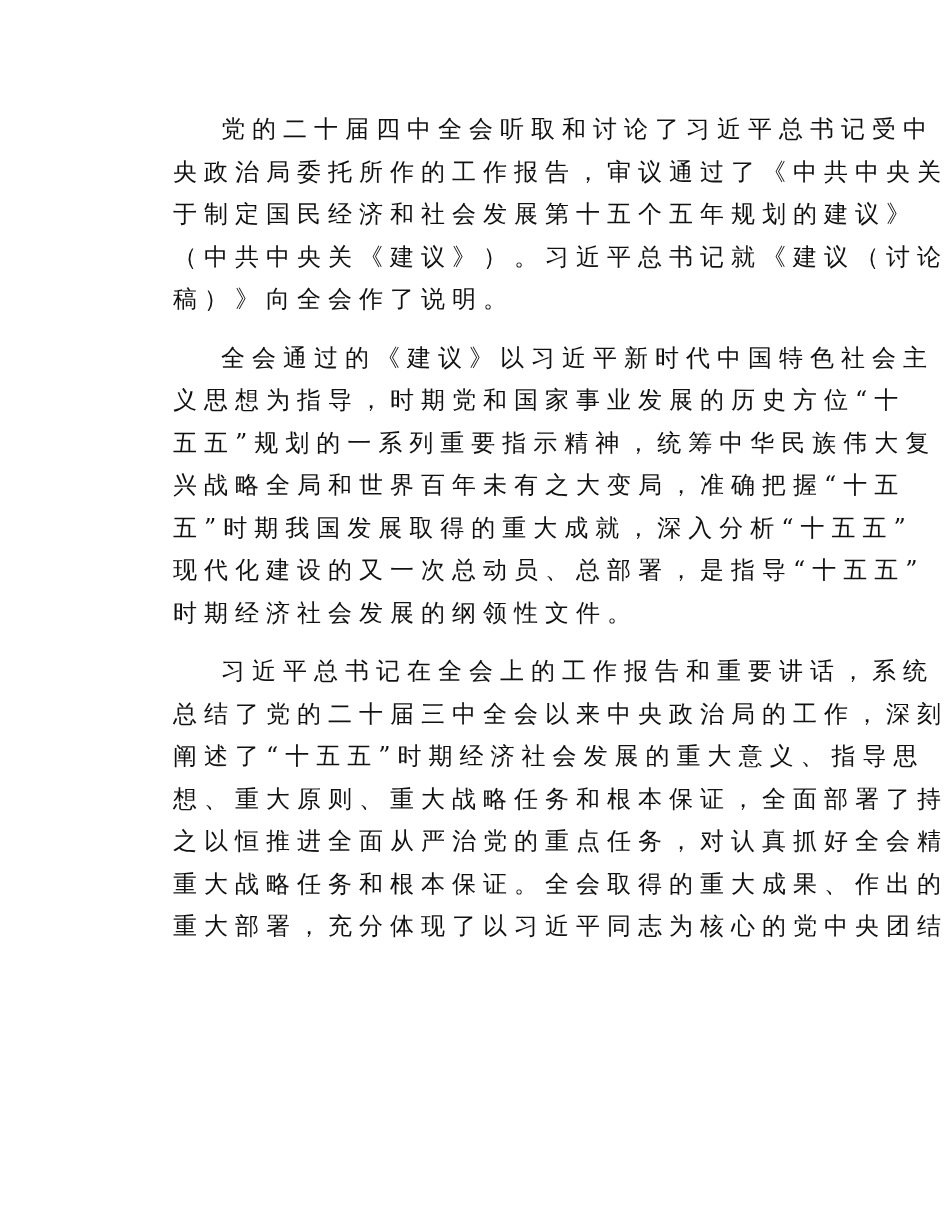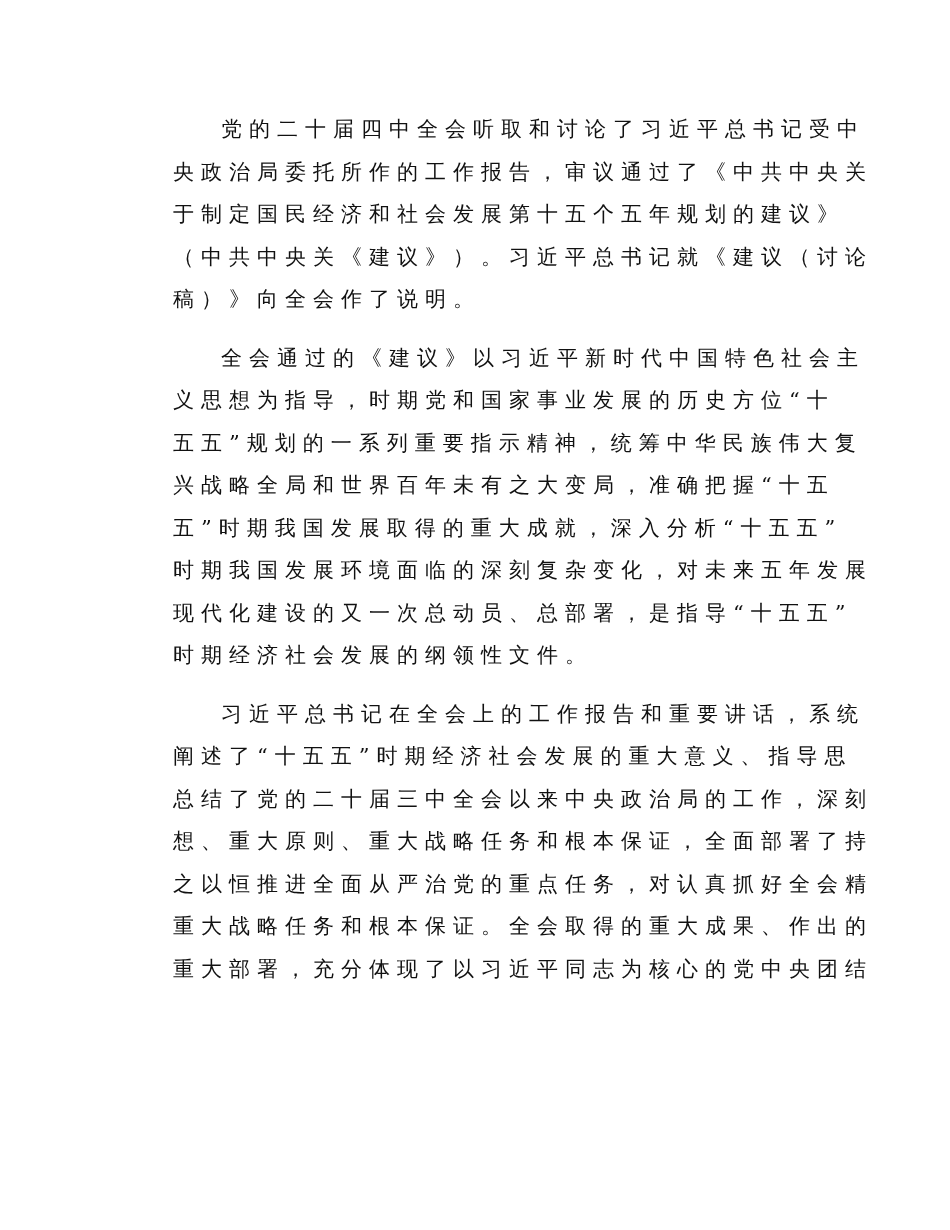--- a/index.html
+++ b/index.html
@@ -15,21 +15,21 @@
   }
   .page {
     position: absolute;
     left: 173px;
     top: 108px;
     width: 624px;
   }
   .para {
     margin: 0 0 16px 0;
     font-family: "DejaVu Serif", "Liberation Serif", serif;
-    font-size: 21px;
+    font-size: 24px;
     line-height: 42.5px;
     color: #111111;
     text-indent: 48px;
     letter-spacing: 7px;
     text-align: justify;
     word-break: break-all;
     line-break: anywhere;
   }
   .line {
     display: block;
@@ -51,26 +51,25 @@
     <span class="line">于制定国民经济和社会发展第十五个五年规划的建议》</span>
     <span class="line">（中共中央关《建议》）。习近平总书记就《建议（讨论</span>
     <span class="line">稿）》向全会作了说明。</span>
   </p>
   <p class="para" style="text-indent:0">
     <span class="line first">全会通过的《建议》以习近平新时代中国特色社会主</span>
     <span class="line">义思想为指导，时期党和国家事业发展的历史方位“十</span>
     <span class="line">五五”规划的一系列重要指示精神，统筹中华民族伟大复</span>
     <span class="line">兴战略全局和世界百年未有之大变局，准确把握“十五</span>
     <span class="line">五”时期我国发展取得的重大成就，深入分析“十五五”</span>
-    <span class="line">时期我国发展环境面临的深刻复杂变化，对未来五年发展</span>
     <span class="line">现代化建设的又一次总动员、总部署，是指导“十五五”</span>
     <span class="line">时期经济社会发展的纲领性文件。</span>
   </p>
   <p class="para" style="text-indent:0">
     <span class="line first">习近平总书记在全会上的工作报告和重要讲话，系统</span>
+    <span class="line">总结了党的二十届三中全会以来中央政治局的工作，深刻</span>
     <span class="line">阐述了“十五五”时期经济社会发展的重大意义、指导思</span>
-    <span class="line">总结了党的二十届三中全会以来中央政治局的工作，深刻</span>
     <span class="line">想、重大原则、重大战略任务和根本保证，全面部署了持</span>
     <span class="line">之以恒推进全面从严治党的重点任务，对认真抓好全会精</span>
     <span class="line">重大战略任务和根本保证。全会取得的重大成果、作出的</span>
     <span class="line">重大部署，充分体现了以习近平同志为核心的党中央团结</span>
   </p>
 </div>
 
 </body></html>

